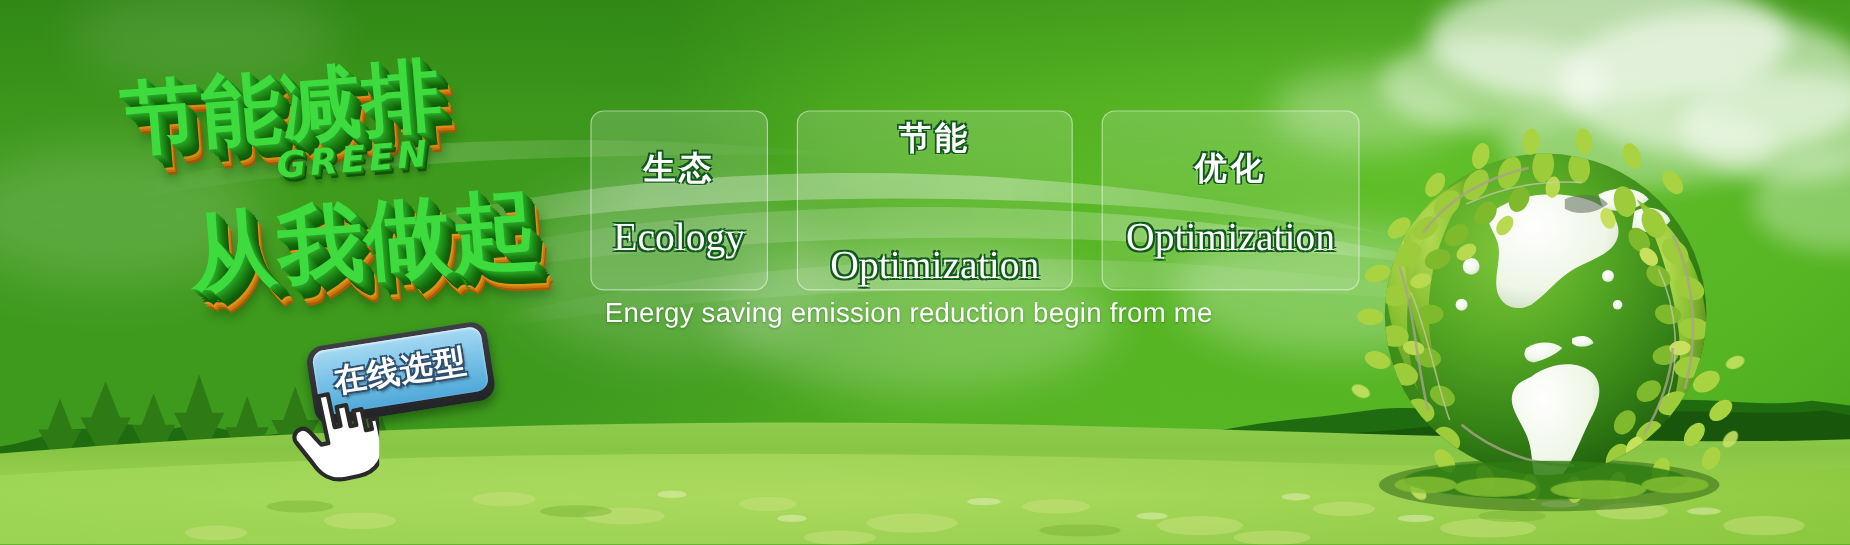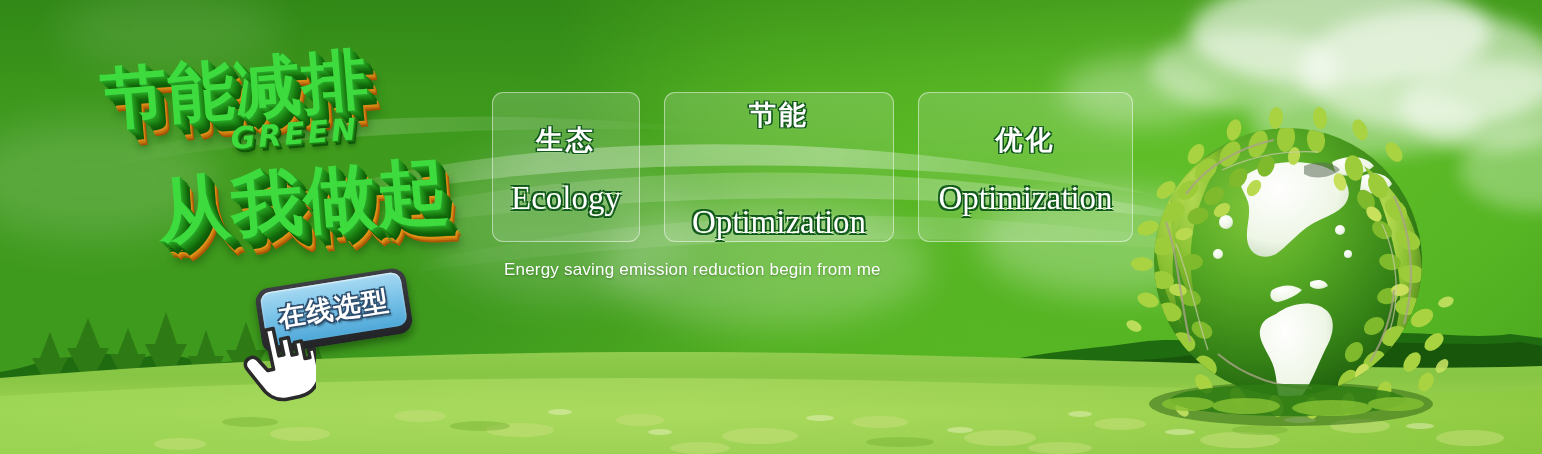--- a/index.html
+++ b/index.html
@@ -157,23 +157,23 @@
     font-family:Liberation Serif, serif;
     font-size:33px;color:#ffffff;
     letter-spacing:0px;
     text-shadow:
       -1.6px -1.6px 0 #10591a, 1.6px -1.6px 0 #10591a,
       -1.6px 1.6px 0 #10591a, 1.6px 1.6px 0 #10591a,
       0 0 4px rgba(255,255,255,.55);
   }
 
   .tagline{
-    position:absolute;left:504px;top:260px;
+    position:absolute;left:504px;top:247px;
     font-family:"Liberation Sans",sans-serif;
-    font-size:17px;color:#ffffff;
+    font-size:23px;color:#ffffff;
     letter-spacing:.2px;
     text-shadow:0 1px 2px rgba(20,70,10,.45);
   }
 
   
   .globe-wrap{
     position:absolute;left:1126px;top:104px;width:340px;height:336px;
   }
 </style>
 </head>

